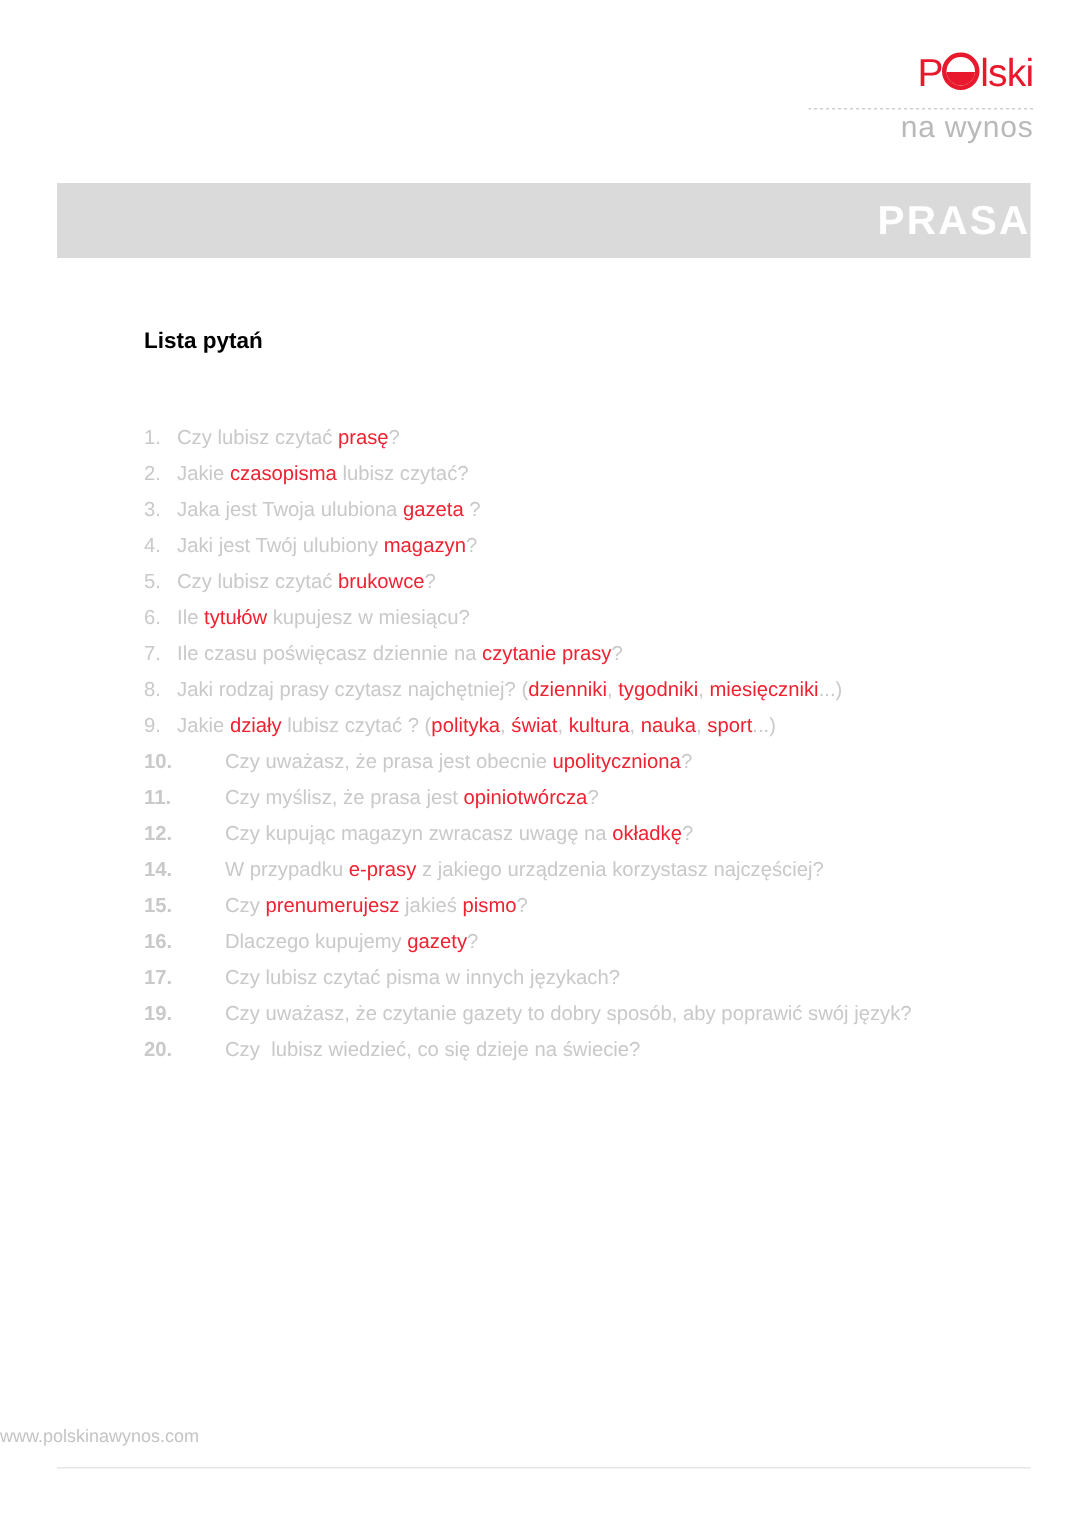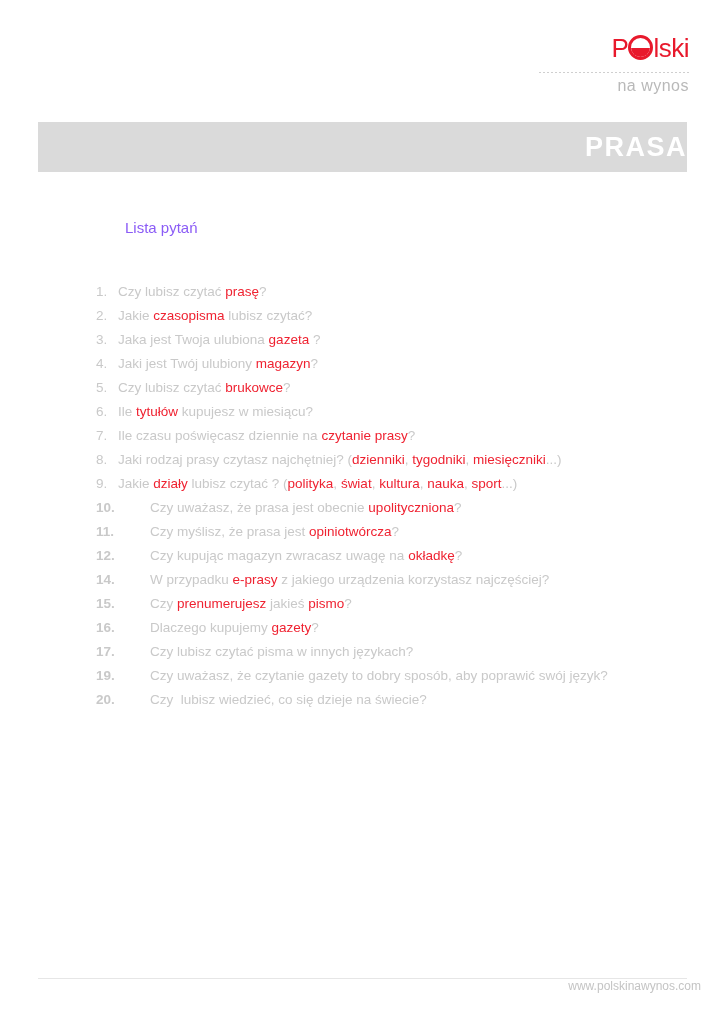--- a/index.html
+++ b/index.html
@@ -57,21 +57,21 @@
     background: #e8192c;
   }
   .logo-divider {
     margin: 2px 0 3px auto;
     width: 150px;
     height: 1px;
     background: repeating-linear-gradient(to right,
       #cfcfcf 0px, #cfcfcf 2px, #ffffff 2px, #ffffff 4px);
   }
   .logo-tag {
-    font-size: 16px;
+    font-size: 20px;
     line-height: 19px;
     color: #b9b9b9;
     letter-spacing: 0.5px;
     font-weight: 400;
   }
 
   
   .banner {
     position: absolute;
     left: 38px;
@@ -88,23 +88,22 @@
     line-height: 50px;
     text-align: right;
   }
 
   
   .section-heading {
     position: absolute;
     left: 96px;
     top: 219px;
     font-size: 15px;
-    color: #8b5cf6;
-    font-weight: 400;
-    margin-left: 29px;
+    color: #000000;
+    font-weight: 700;
   }
 
   
   .qlist {
     position: absolute;
     left: 96px;
     top: 280px;
     width: 600px;
   }
   .qrow {
@@ -136,23 +135,23 @@
     position: absolute;
     left: 38px;
     top: 978px;
     width: 649px;
     height: 1px;
     background: #e6e6e6;
   }
   .footer-text {
     position: absolute;
     left: 0;
-    top: 979px;
+    top: 950px;
     width: 701px;
-    text-align: right;
+    text-align: left;
     font-size: 12px;
     color: #c4c4c4;
   }
 </style>
 </head>
 <body>
 
 <div class="logo-block">
   <div class="logo-word">
     <span class="pre">P</span><span class="logo-o"></span><span class="post">lski</span>

